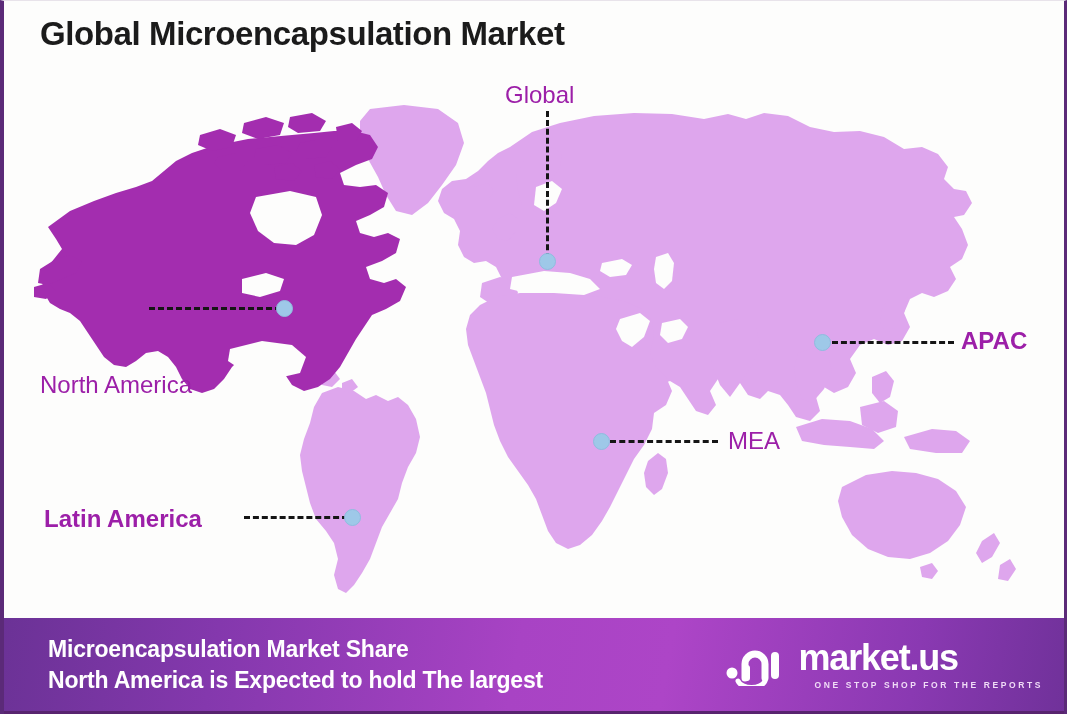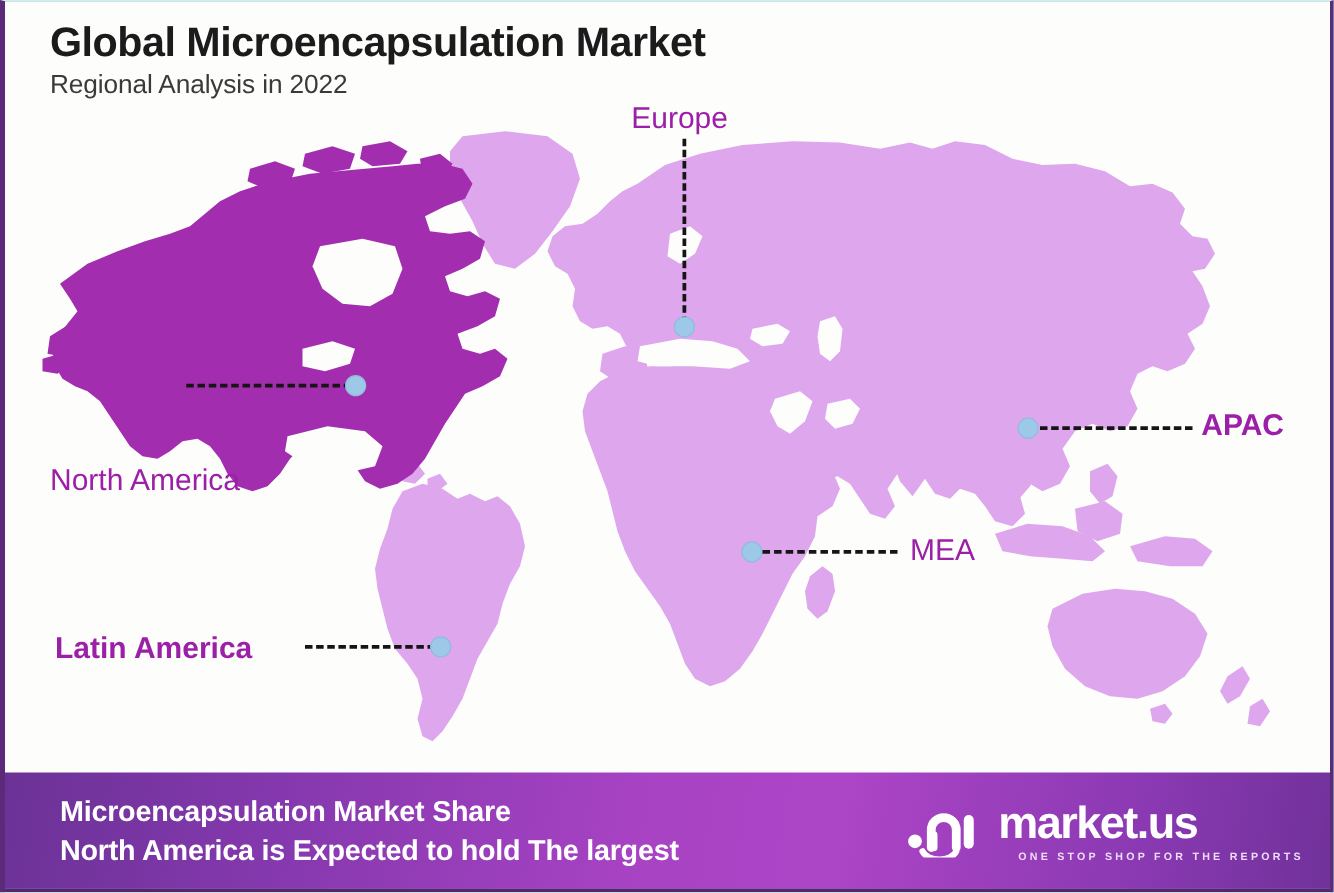--- a/index.html
+++ b/index.html
@@ -4,21 +4,21 @@
 <style>
   html, body {
     margin: 0;
     padding: 0;
     background: #ffffff;
   }
   .infographic {
     position: relative;
     width: 1067px;
     height: 714px;
-    background: #5eead4;
+    background: #f9a8d4;
     border-left: 4px solid #5b2a78;
     border-right: 3px solid #5b2a78;
     border-top: 1px solid #e8e3ea;
     box-sizing: border-box;
     overflow: hidden;
     font-family: "Liberation Sans", sans-serif;
   }
 
   
   .header {
@@ -152,21 +152,20 @@
     padding-left: 16px;
   }
 </style>
 </head>
 <body>
 
 <div class="infographic">
 
   <div class="header">
     <h1 class="title">Global Microencapsulation Market</h1>
-    <p class="subtitle">Regional Analysis in 2022</p>
   </div>
 
   <div class="map-layer">
     <svg width="1067" height="620" viewBox="0 0 1067 620" xmlns="http://www.w3.org/2000/svg">
       <rect x="0" y="0" width="1067" height="620" fill="#fdfdfc"></rect>
 
       <path fill="#dea6ed" d="M506,146 L528,131 L556,122 L590,115 L630,112 L668,113 L700,118 L724,113
            L742,118 L760,112 L784,115 L806,126 L830,131 L856,130 L880,136 L900,148
            L918,146 L934,153 L944,166 L940,178 L950,188 L962,190 L968,202 L960,214
            L950,216 L958,228 L964,244 L958,258 L946,266 L952,278 L944,290 L930,296
@@ -271,21 +270,21 @@
 
     <div class="leader" style="left:145px; top:306px; width:132px;"></div>
     <div class="dot" style="left:272px; top:299px;"></div>
     <div class="anno-label centered" style="left:12px; top:324px; width:200px;margin-top:46px;">
       <span>North America</span>
     </div>
 
     <div class="leader-v" style="left:542px; top:110px; height:148px;"></div>
     <div class="dot" style="left:535px; top:252px;"></div>
     <div class="anno-label" style="left:501px; top:80px;">
-      <span>Europe</span>
+      <span>Global</span>
     </div>
 
     <div class="dot" style="left:810px; top:333px;"></div>
     <div class="leader" style="left:828px; top:340px; width:122px;"></div>
     <div class="anno-label" style="left:957px; top:326px;font-weight:bold;">
       <span>APAC</span>
     </div>
 
     <div class="dot" style="left:589px; top:432px;"></div>
     <div class="leader" style="left:606px; top:439px; width:108px;"></div>

